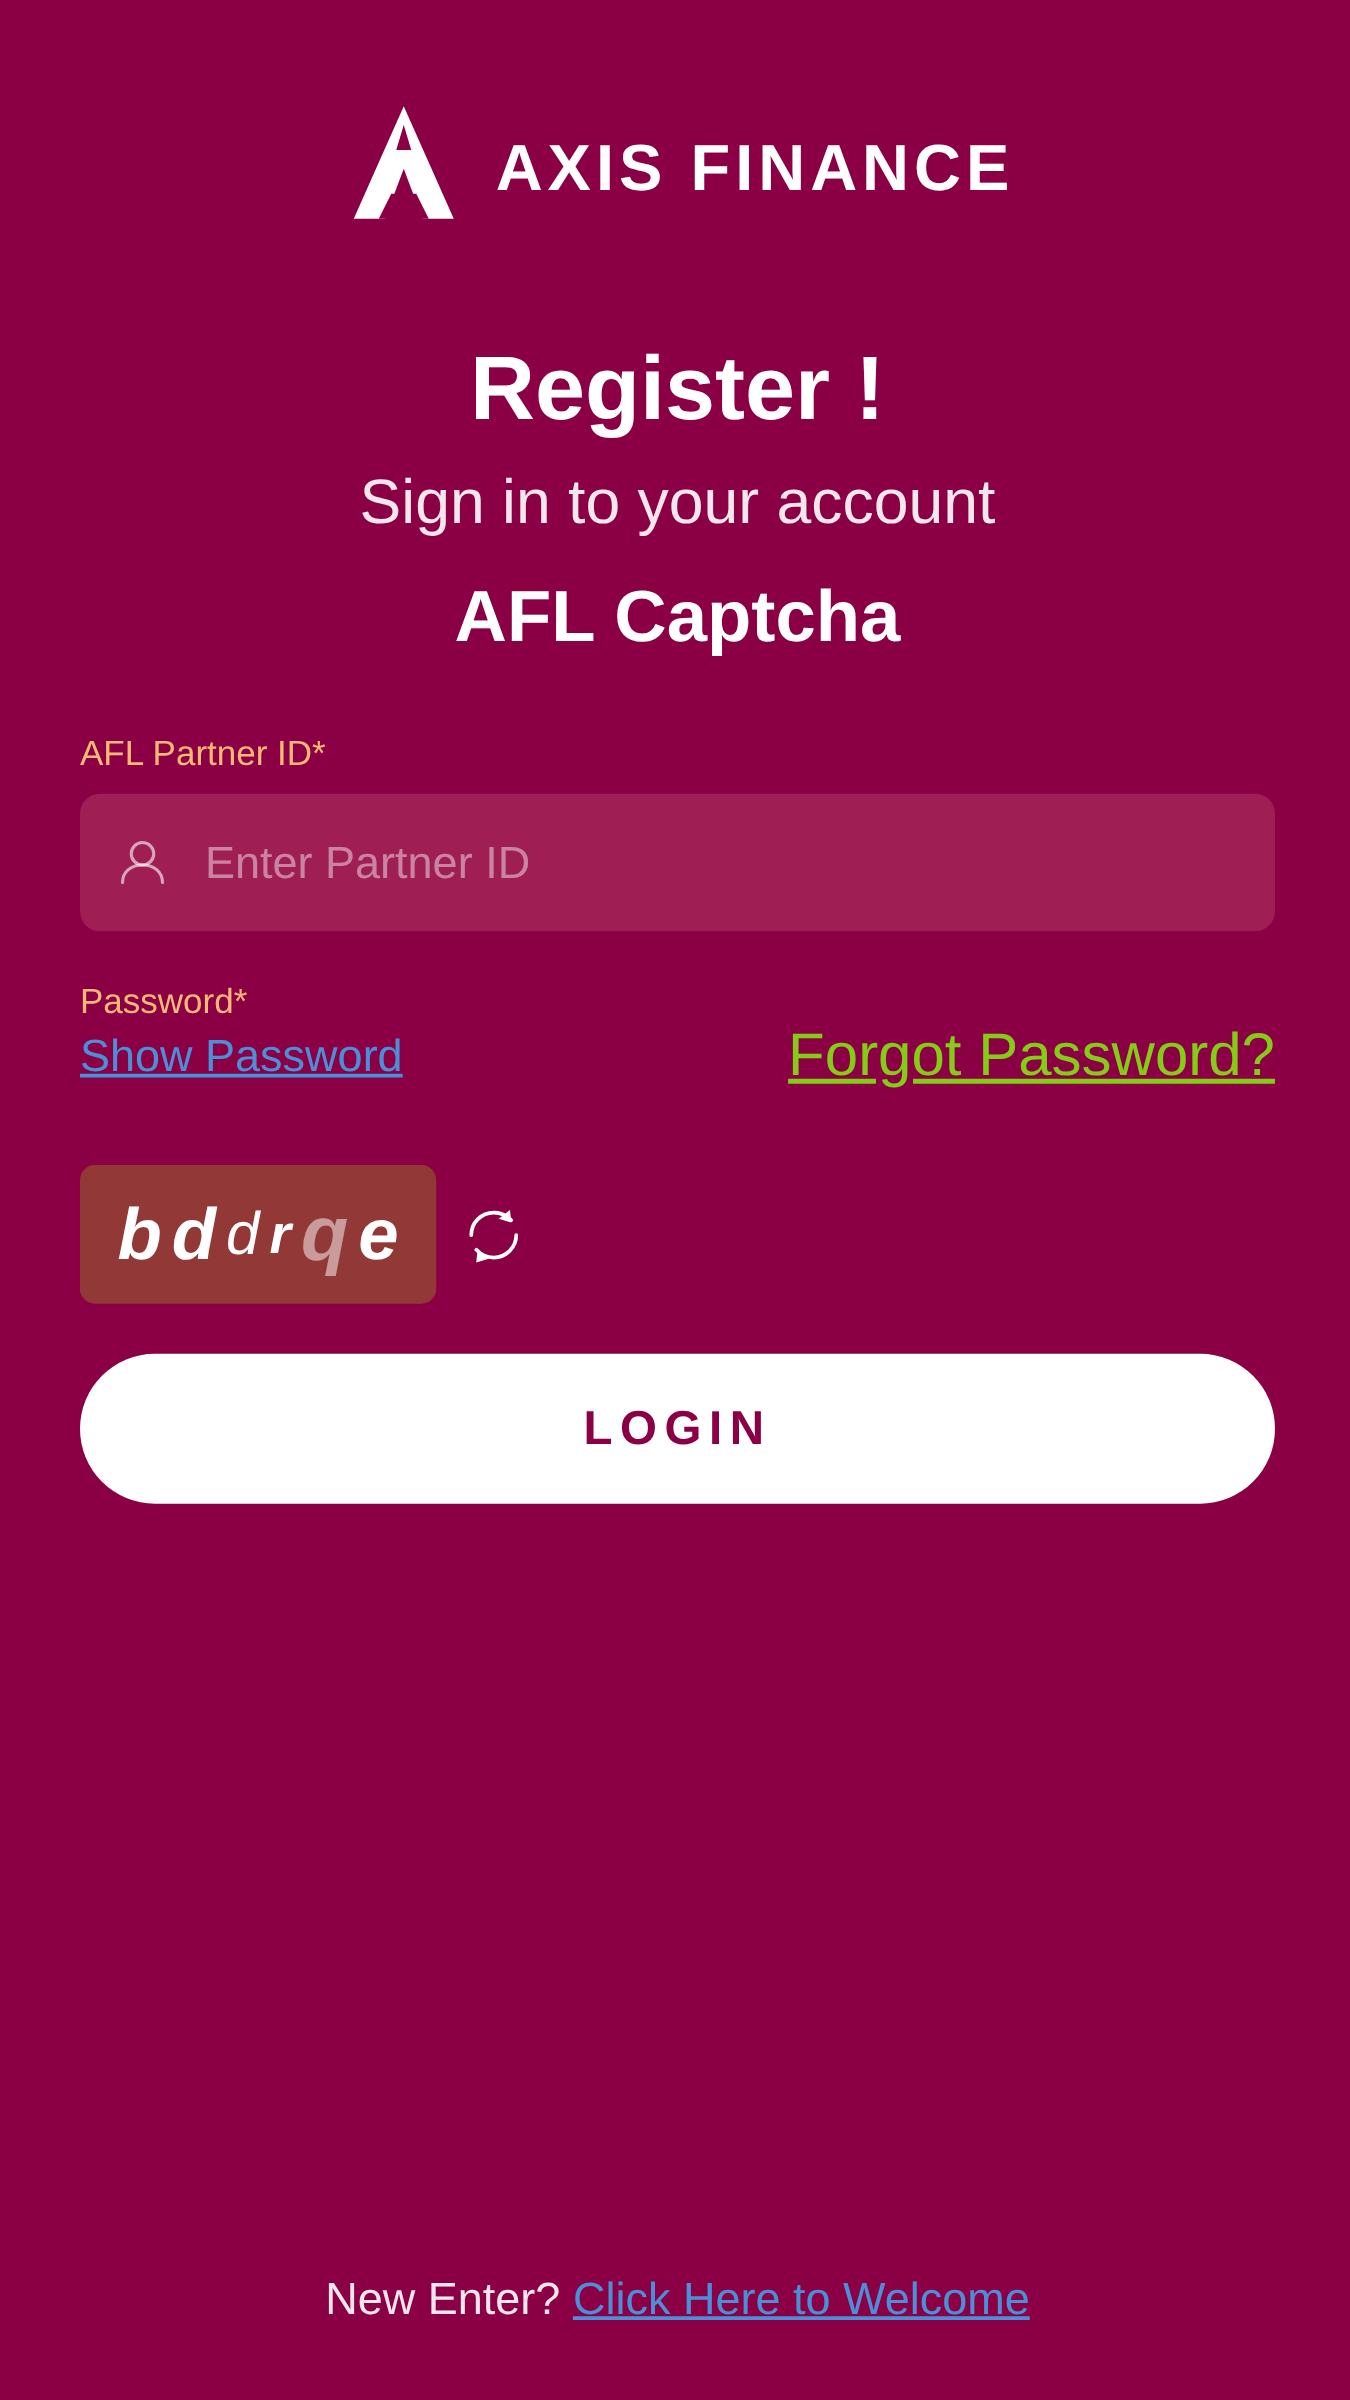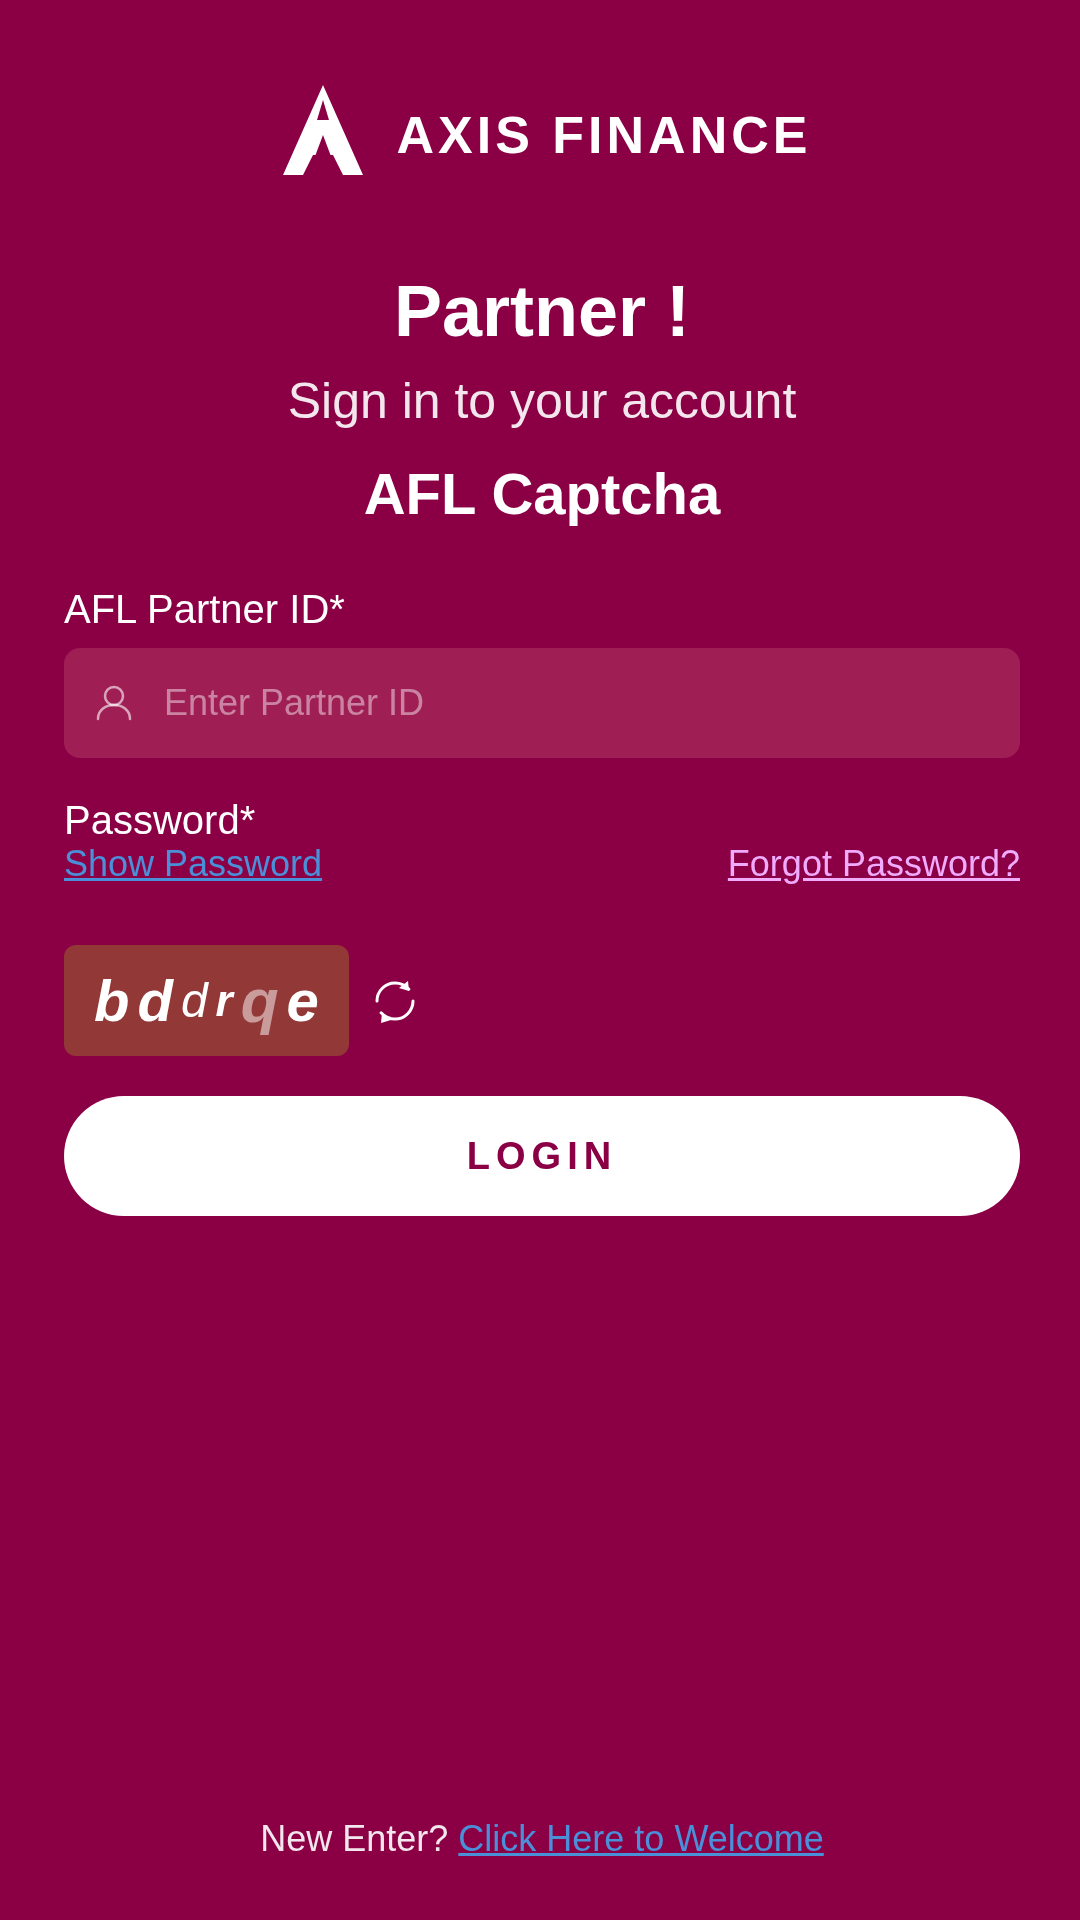--- a/index.html
+++ b/index.html
@@ -76,22 +76,22 @@
       font-weight: 700;
     }
 
     
     .form-section {
       width: 100%;
       max-width: 960px;
     }
 
     .field-label {
-      color: #ffffff;
-      font-size: 40px;
+      color: #fdba74;
+      font-size: 28px;
       font-weight: 500;
       margin-bottom: 16px;
       display: block;
     }
 
     .input-wrapper {
       position: relative;
       width: 100%;
       margin-bottom: 40px;
     }
@@ -131,22 +131,22 @@
       margin-top: -16px;
     }
 
     .show-password-link {
       color: #4A90D9;
       font-size: 36px;
       cursor: pointer;
     }
 
     .forgot-password-link {
-      color: #f0abfc;
-      font-size: 36px;
+      color: #84cc16;
+      font-size: 48px;
       text-decoration: underline;
       cursor: pointer;
     }
 
     
     .captcha-field-wrapper {
       width: 100%;
       margin-bottom: 30px;
     }
 
@@ -239,21 +239,21 @@
 
       <polygon points="50,5 10,95 35,95 50,55 65,95 90,95" fill="white"></polygon>
       <polygon points="30,95 70,95 60,75 40,75" fill="#8B0045"></polygon>
 
       <polygon points="50,20 44,40 56,40" fill="#8B0045"></polygon>
     </svg>
     <span class="logo-text">AXIS FINANCE</span>
   </div>
 
   <div class="welcome-section">
-    <div class="welcome-title">Partner !</div>
+    <div class="welcome-title">Register !</div>
     <div class="welcome-subtitle">Sign in to your account</div>
     <div class="app-name">AFL Captcha</div>
   </div>
 
   <div class="form-section">
 
     
     <label class="field-label">AFL Partner ID*</label>
     <div class="input-wrapper">
       <span class="input-icon">

